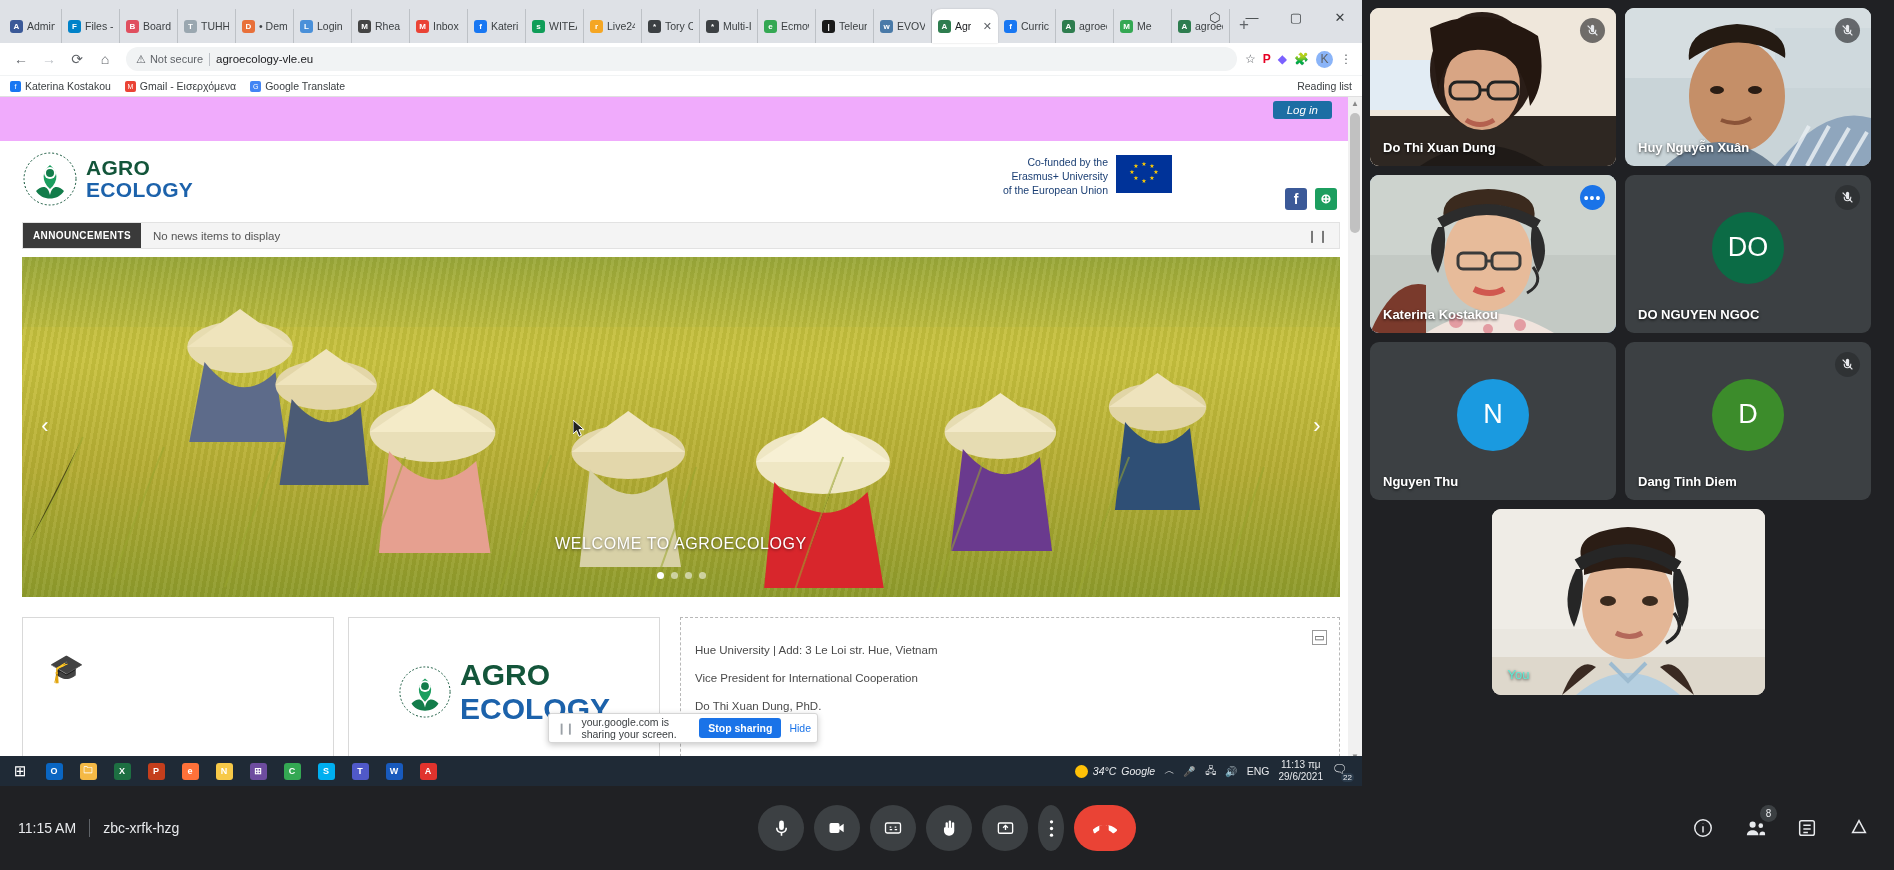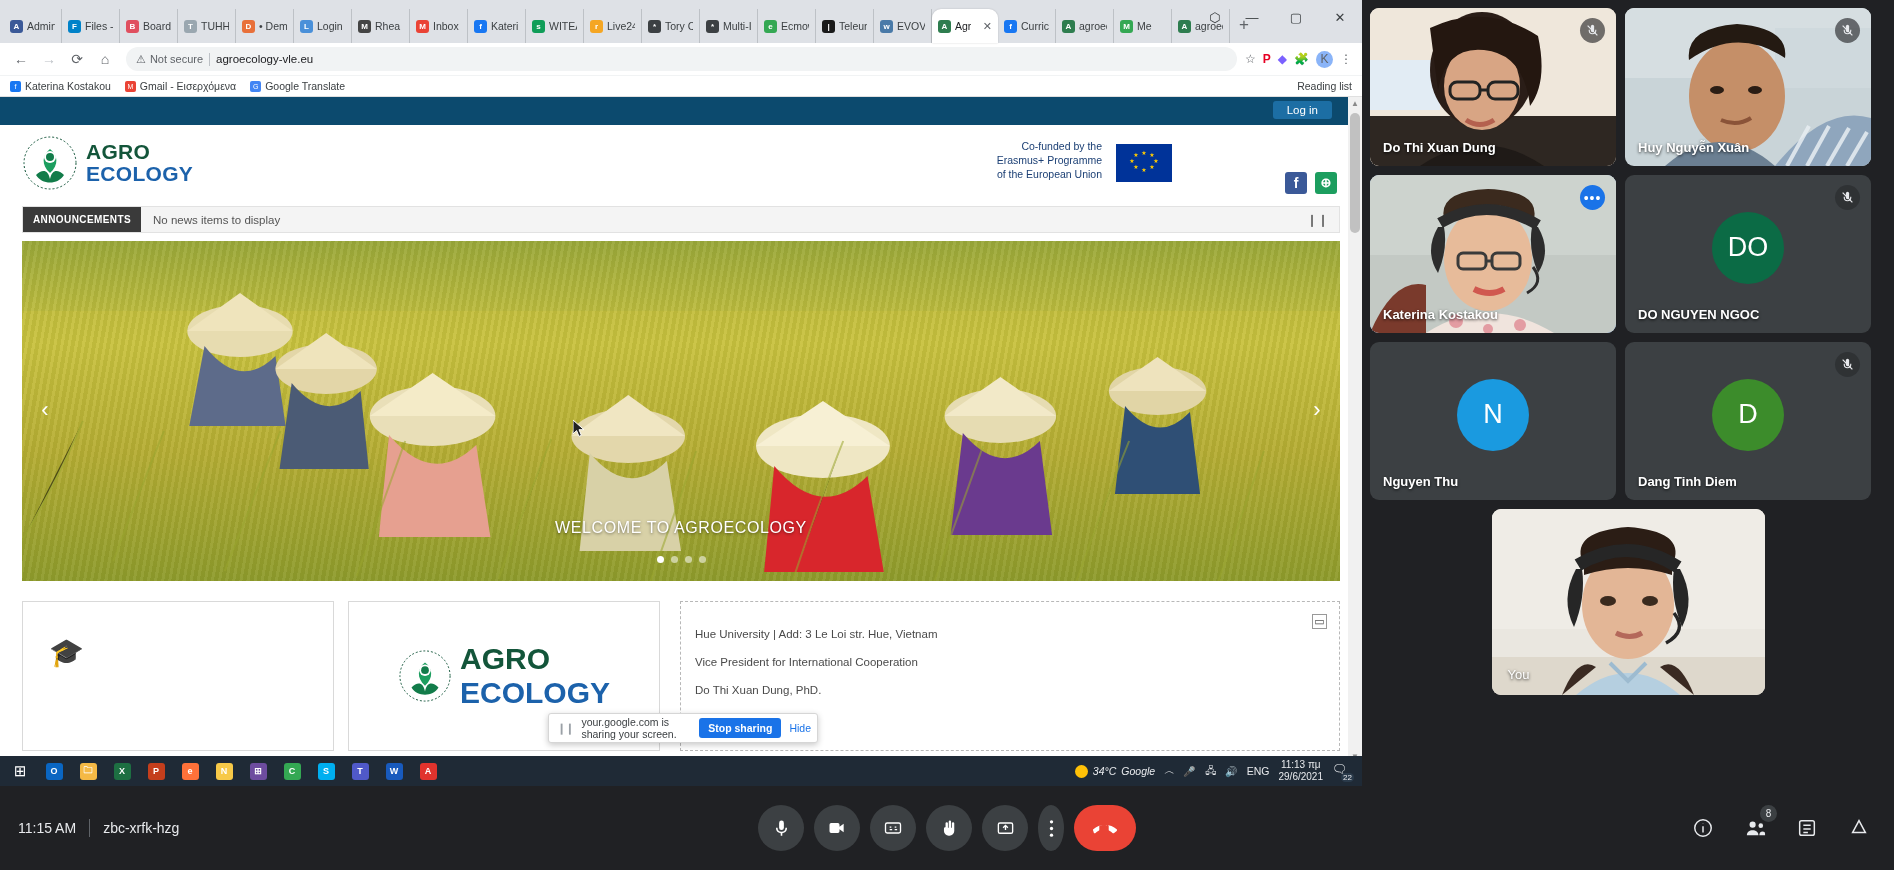--- a/index.html
+++ b/index.html
@@ -75,32 +75,32 @@
     gap: 14px; padding: 0 10px; font-size: 10.5px; color: #3c4043;
     border-bottom: 1px solid #e0e0e0; position: relative;
   }
   .bm { display: flex; align-items: center; gap: 4px; white-space: nowrap; }
   .bm .bmico { width: 11px; height: 11px; border-radius: 2px; font-size: 7px;
      color: #fff; text-align: center; line-height: 11px; }
   .reading-list { position: absolute; right: 10px; color: #3c4043; }
 
   
   .page { position: relative; height: 666px; background: #fff; overflow: hidden; }
-  .greenbar { height: 28px; background: #0c4a6e; position: relative; }
+  .greenbar { height: 44px; background: #f0abfc; position: relative; font-style: italic; }
   .login-btn {
     position: absolute; right: 30px; top: 4px; background: #1c6ea4; color: #fff;
     font-size: 11.5px; padding: 3px 14px; border-radius: 3px;
   }
   .site-header { height: 75px; display: flex; align-items: center; padding: 0 22px; position: relative; }
   .logo-wrap { display: flex; align-items: center; gap: 8px; }
   .logo-mark { width: 56px; height: 56px; position: relative; }
   .logo-text { line-height: 1.02; }
   .logo-text .l1 { font-size: 21px; font-weight: bold; color: #13553a; letter-spacing: .3px; }
   .logo-text .l2 { font-size: 21px; font-weight: bold; color: #1c62ab; letter-spacing: .3px; }
-  .eu-block { position: absolute; right: 190px; top: 14px; display: flex; align-items: flex-end; gap: 14px; }
+  .eu-block { position: absolute; right: 190px; top: 14px; display: flex; align-items: flex-start; gap: 8px; }
   .eu-text { font-size: 10.5px; color: #1b3f74; line-height: 1.35; text-align: right; }
   .eu-flag { width: 56px; height: 38px; background: #003399; position: relative; border-radius: 2px; }
   .social { position: absolute; right: 25px; bottom: 6px; display: flex; gap: 8px; }
   .social .s { width: 22px; height: 22px; border-radius: 3px; color: #fff;
     font-size: 14px; text-align: center; line-height: 22px; font-weight: bold; }
 
   .announce {
     margin: 6px 22px 0; height: 27px; display: flex; align-items: center;
     background: #f4f4f4; border: 1px solid #e2e2e2; position: relative;
   }
@@ -207,21 +207,21 @@
   }
   .initial-circle {
     position: absolute; left: 50%; top: 46%; transform: translate(-50%,-50%);
     width: 72px; height: 72px; border-radius: 50%; display: flex; align-items: center;
     justify-content: center; font-size: 27px; color: #fff;
   }
   .self-tile {
     width: 273px; height: 186px; border-radius: 9px; overflow: hidden; position: relative;
     margin: 9px auto 0; background: #202124;
   }
-  .self-tile .tname { position: absolute; left: 16px; bottom: 13px; font-size: 13px; color: #ffffff;
+  .self-tile .tname { position: absolute; left: 16px; bottom: 13px; font-size: 13px; color: #5eead4;
      text-shadow: 0 1px 3px rgba(0,0,0,.8); z-index: 3; }
 
   
   .photo { position: absolute; inset: 0; }
 
   
   .meet-bar {
     position: absolute; left: 0; bottom: 0; width: 1894px; height: 84px;
     background: #202124; display: flex; align-items: center;
   }
@@ -408,21 +408,21 @@
           </div>
           <div class="logo-text">
             <div class="l1">AGRO</div>
             <div class="l2">ECOLOGY</div>
           </div>
         </div>
 
         <div class="eu-block">
           <div class="eu-text">
             <div>Co-funded by the</div>
-            <div>Erasmus+ Programme</div>
+            <div>Erasmus+ University</div>
             <div>of the European Union</div>
           </div>
           <div class="eu-flag">
             <svg width="56" height="38" viewBox="0 0 56 38">
               <rect width="56" height="38" fill="#003399"></rect>
               <g fill="#ffcc00" font-size="6" text-anchor="middle">
                 <text x="28" y="11">★</text>
                   <text x="36" y="13">★</text>
                   <text x="40" y="19">★</text>
                 <text x="36" y="25">★</text>

